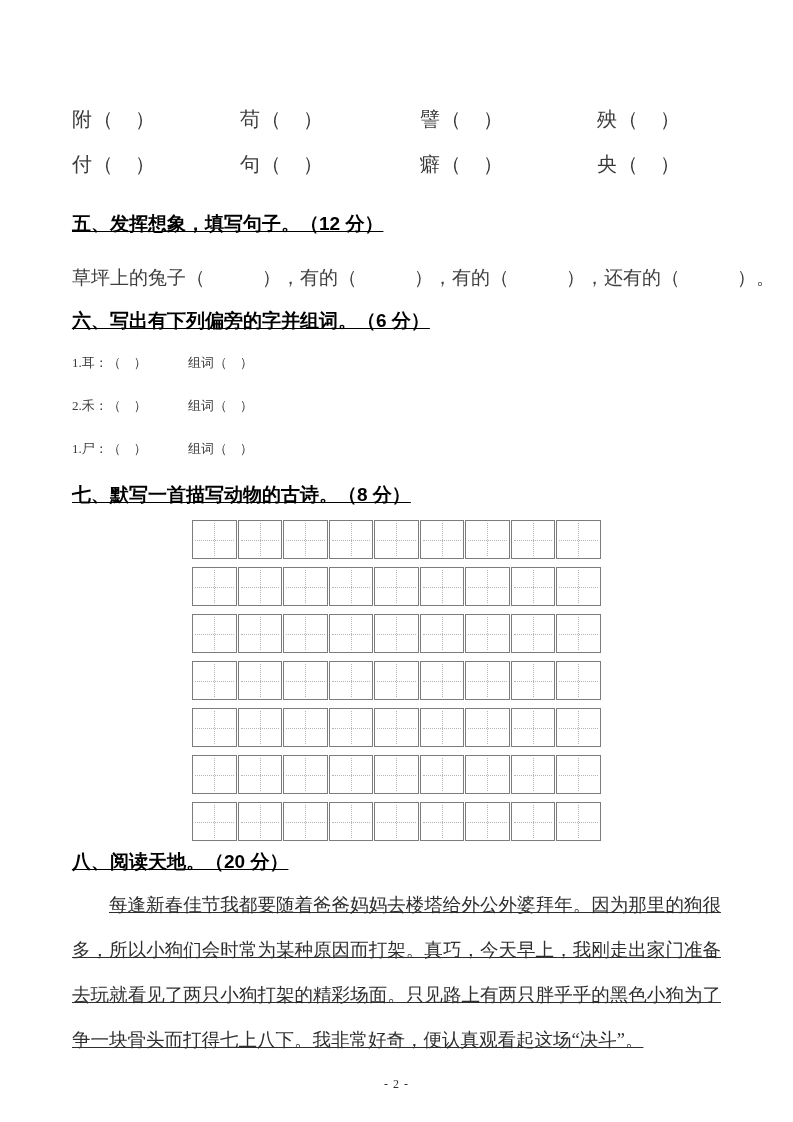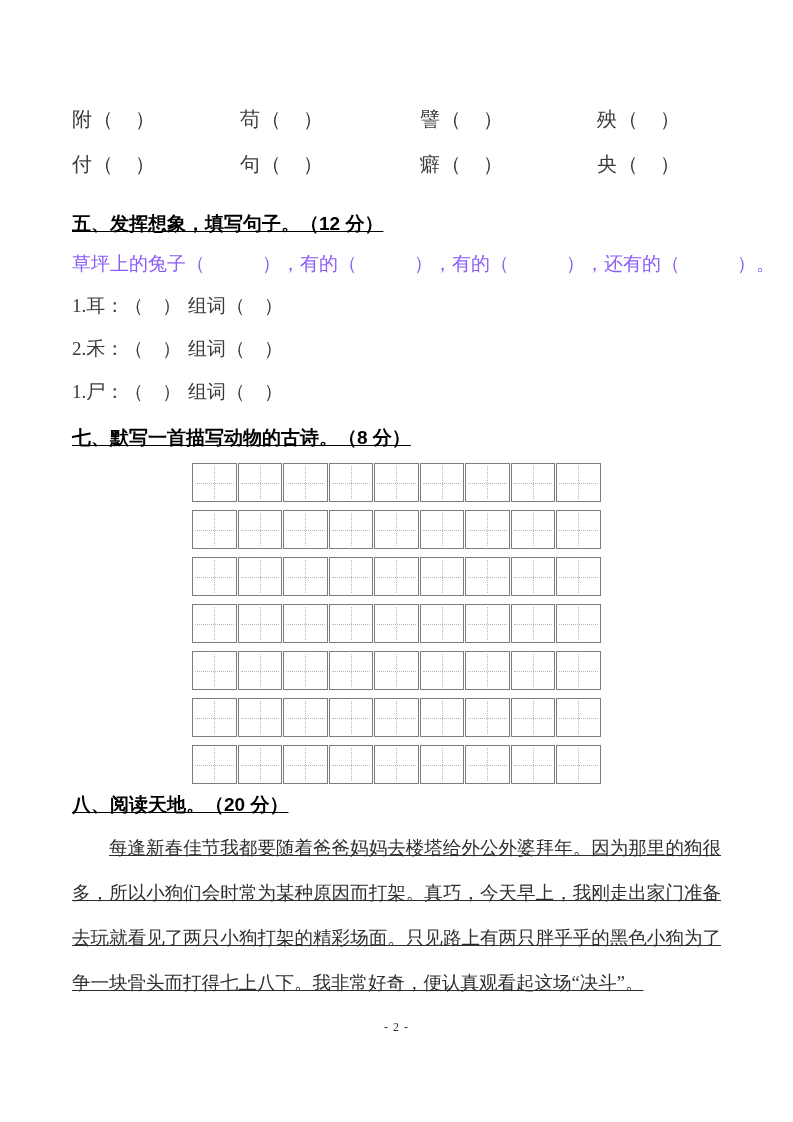--- a/index.html
+++ b/index.html
@@ -37,33 +37,33 @@
     line-height: 26px;
     text-decoration: underline;
   }
   .h5 { margin-top: 0; }
   .h6 { margin-top: 17px; }
   .h7 { margin-top: 12px; }
   .h8 { margin-top: 8px; }
 
   
   .fill-sentence {
-    margin-top: 14px;
+    margin-top: 28px;
     font-size: 19px;
     line-height: 26px;
-    color: #8b5cf6;
+    color: #404040;
     white-space: nowrap;
   }
 
   
   .radical-items { margin-top: 7px; }
   .radical-item {
     display: grid;
     grid-template-columns: 116px 1fr;
-    font-size: 19px;
+    font-size: 13px;
     line-height: 43px;
     color: #3a3a3a;
   }
 
   
   .grid-wrap { margin-top: 12px; margin-left: 120px; }
   .grid-row {
     display: flex;
     column-gap: 1px;
   }
@@ -129,20 +129,21 @@
         <span>付（　）</span>
         <span>句（　）</span>
         <span>癖（　）</span>
         <span>央（　）</span>
       </div>
     </div>
 
     <div class="sec-heading h5">五、发挥想象，填写句子。（12 分）</div>
     <div class="fill-sentence">草坪上的兔子（　　　），有的（　　　），有的（　　　），还有的（　　　）。</div>
 
+    <div class="sec-heading h6">六、写出有下列偏旁的字并组词。（6 分）</div>
     <div class="radical-items">
       <div class="radical-item">
         <span>1.耳：（　）</span>
         <span>组词（　）</span>
       </div>
       <div class="radical-item">
         <span>2.禾：（　）</span>
         <span>组词（　）</span>
       </div>
       <div class="radical-item">

